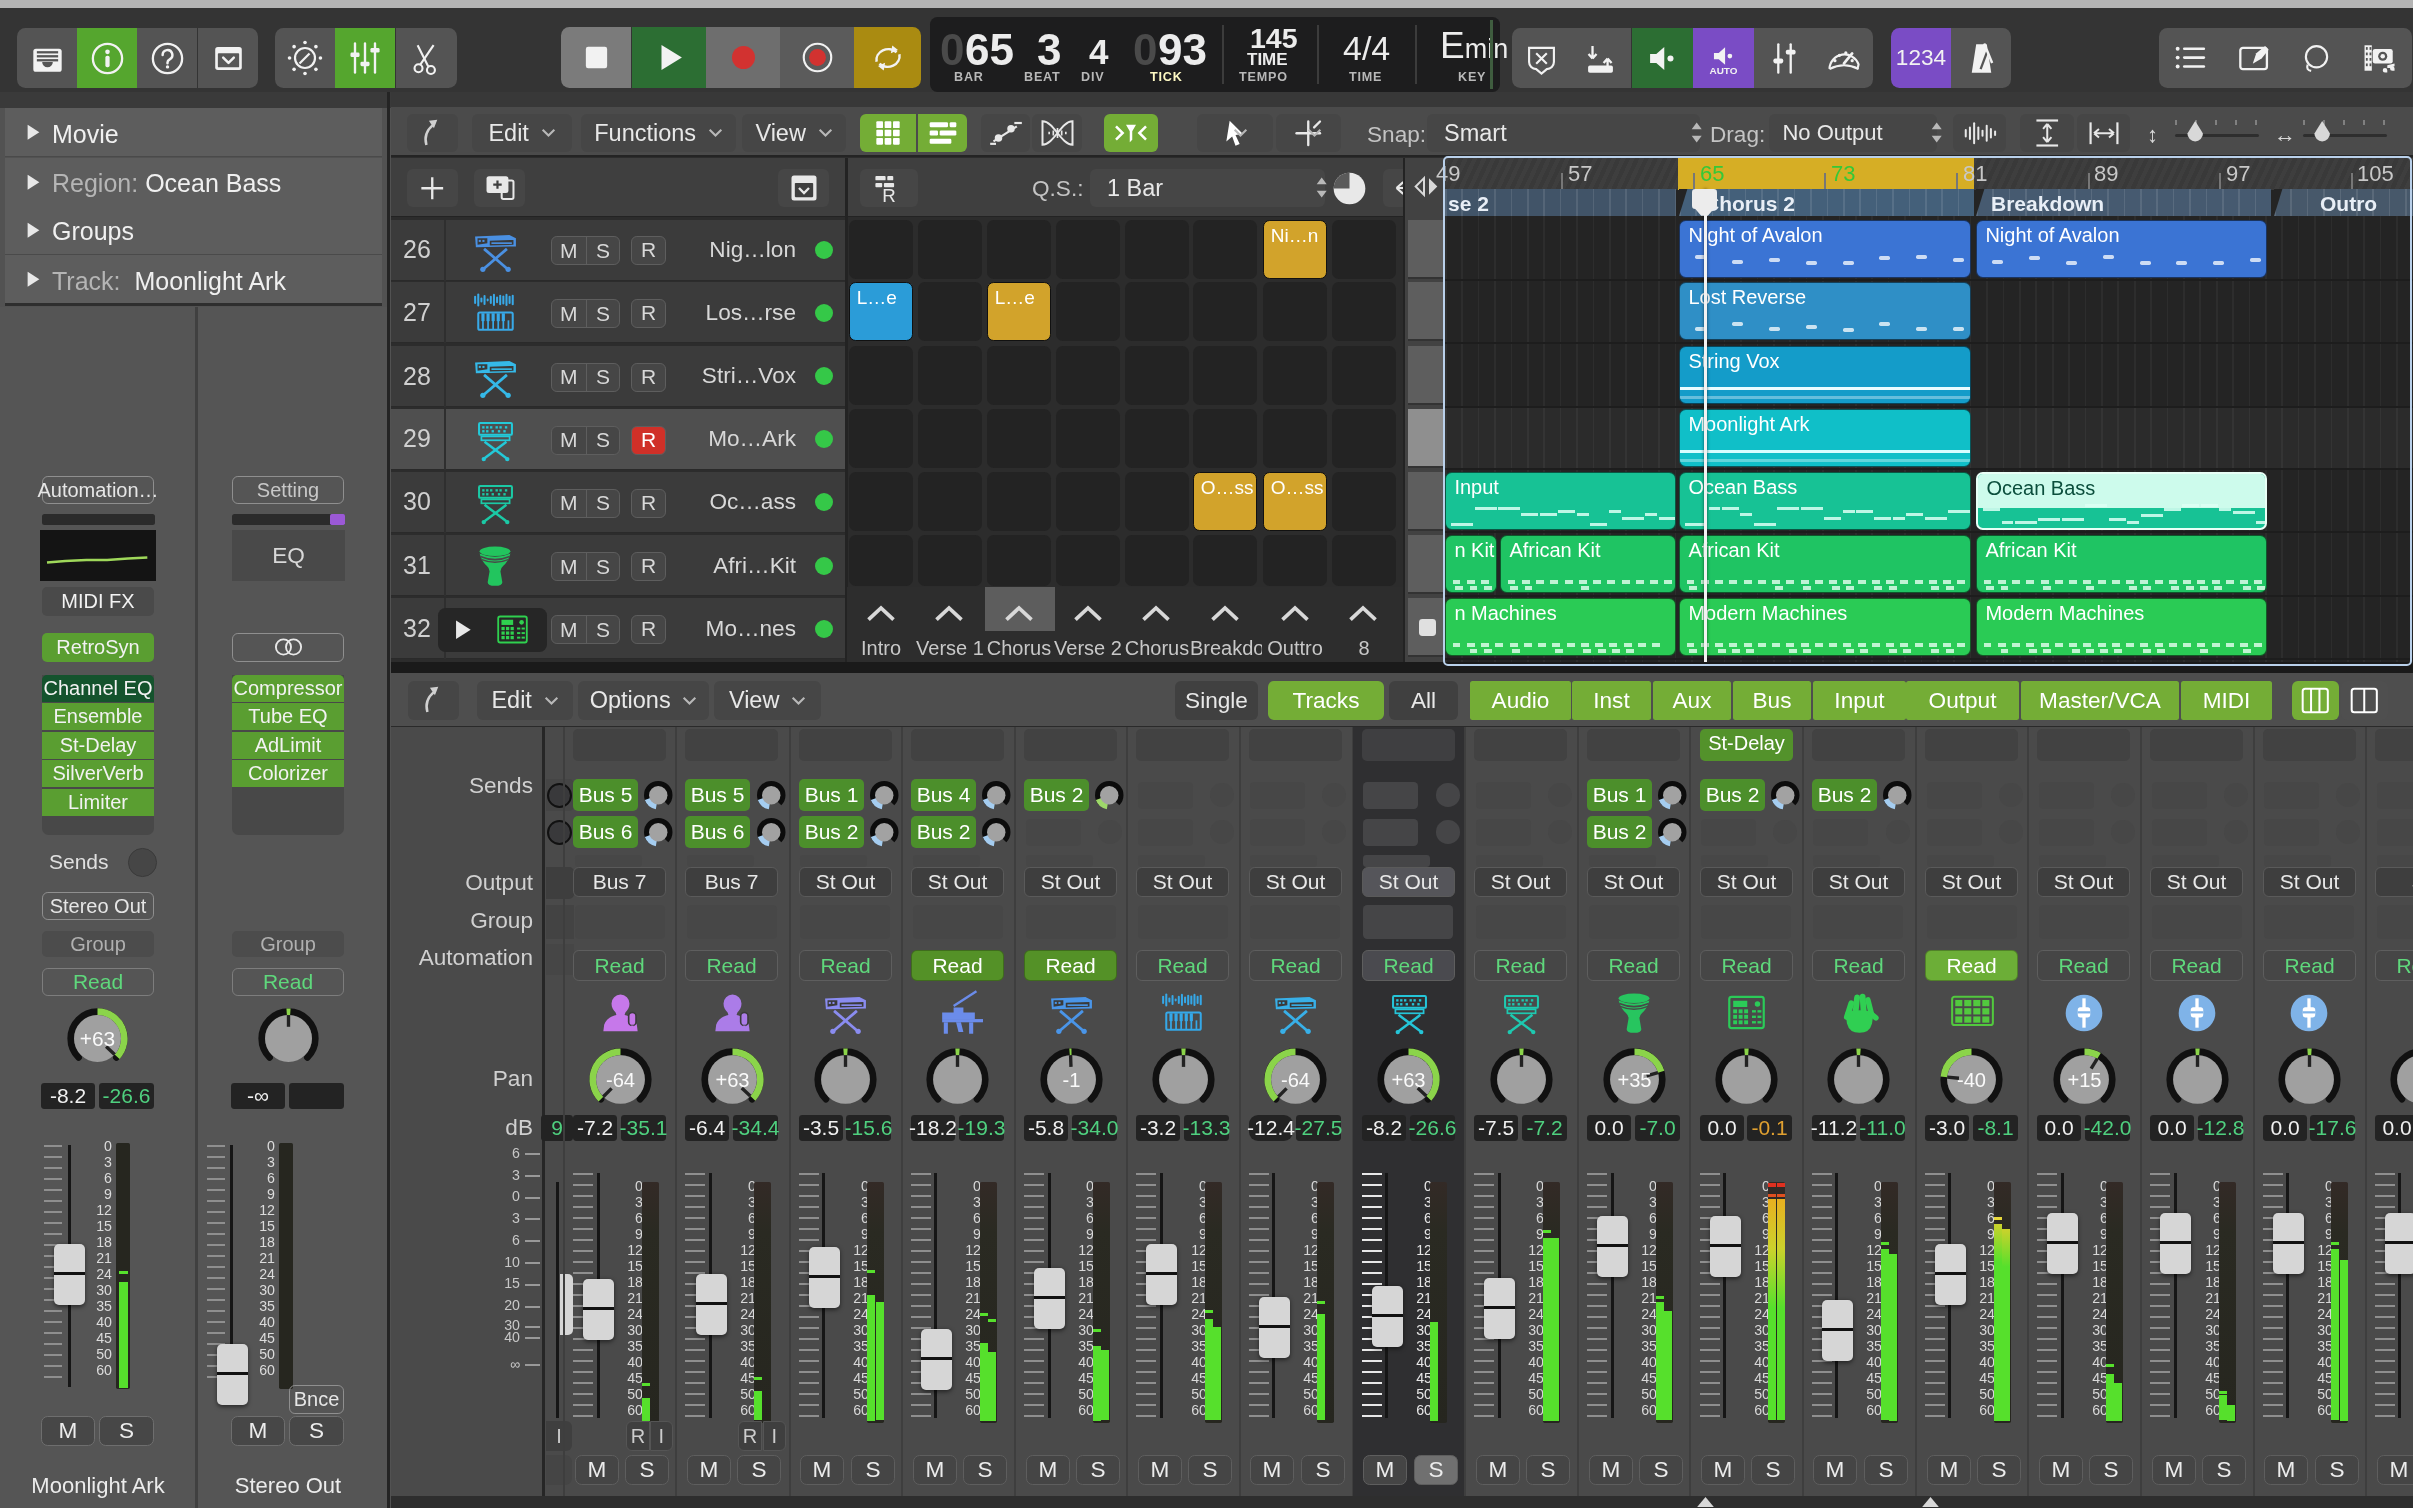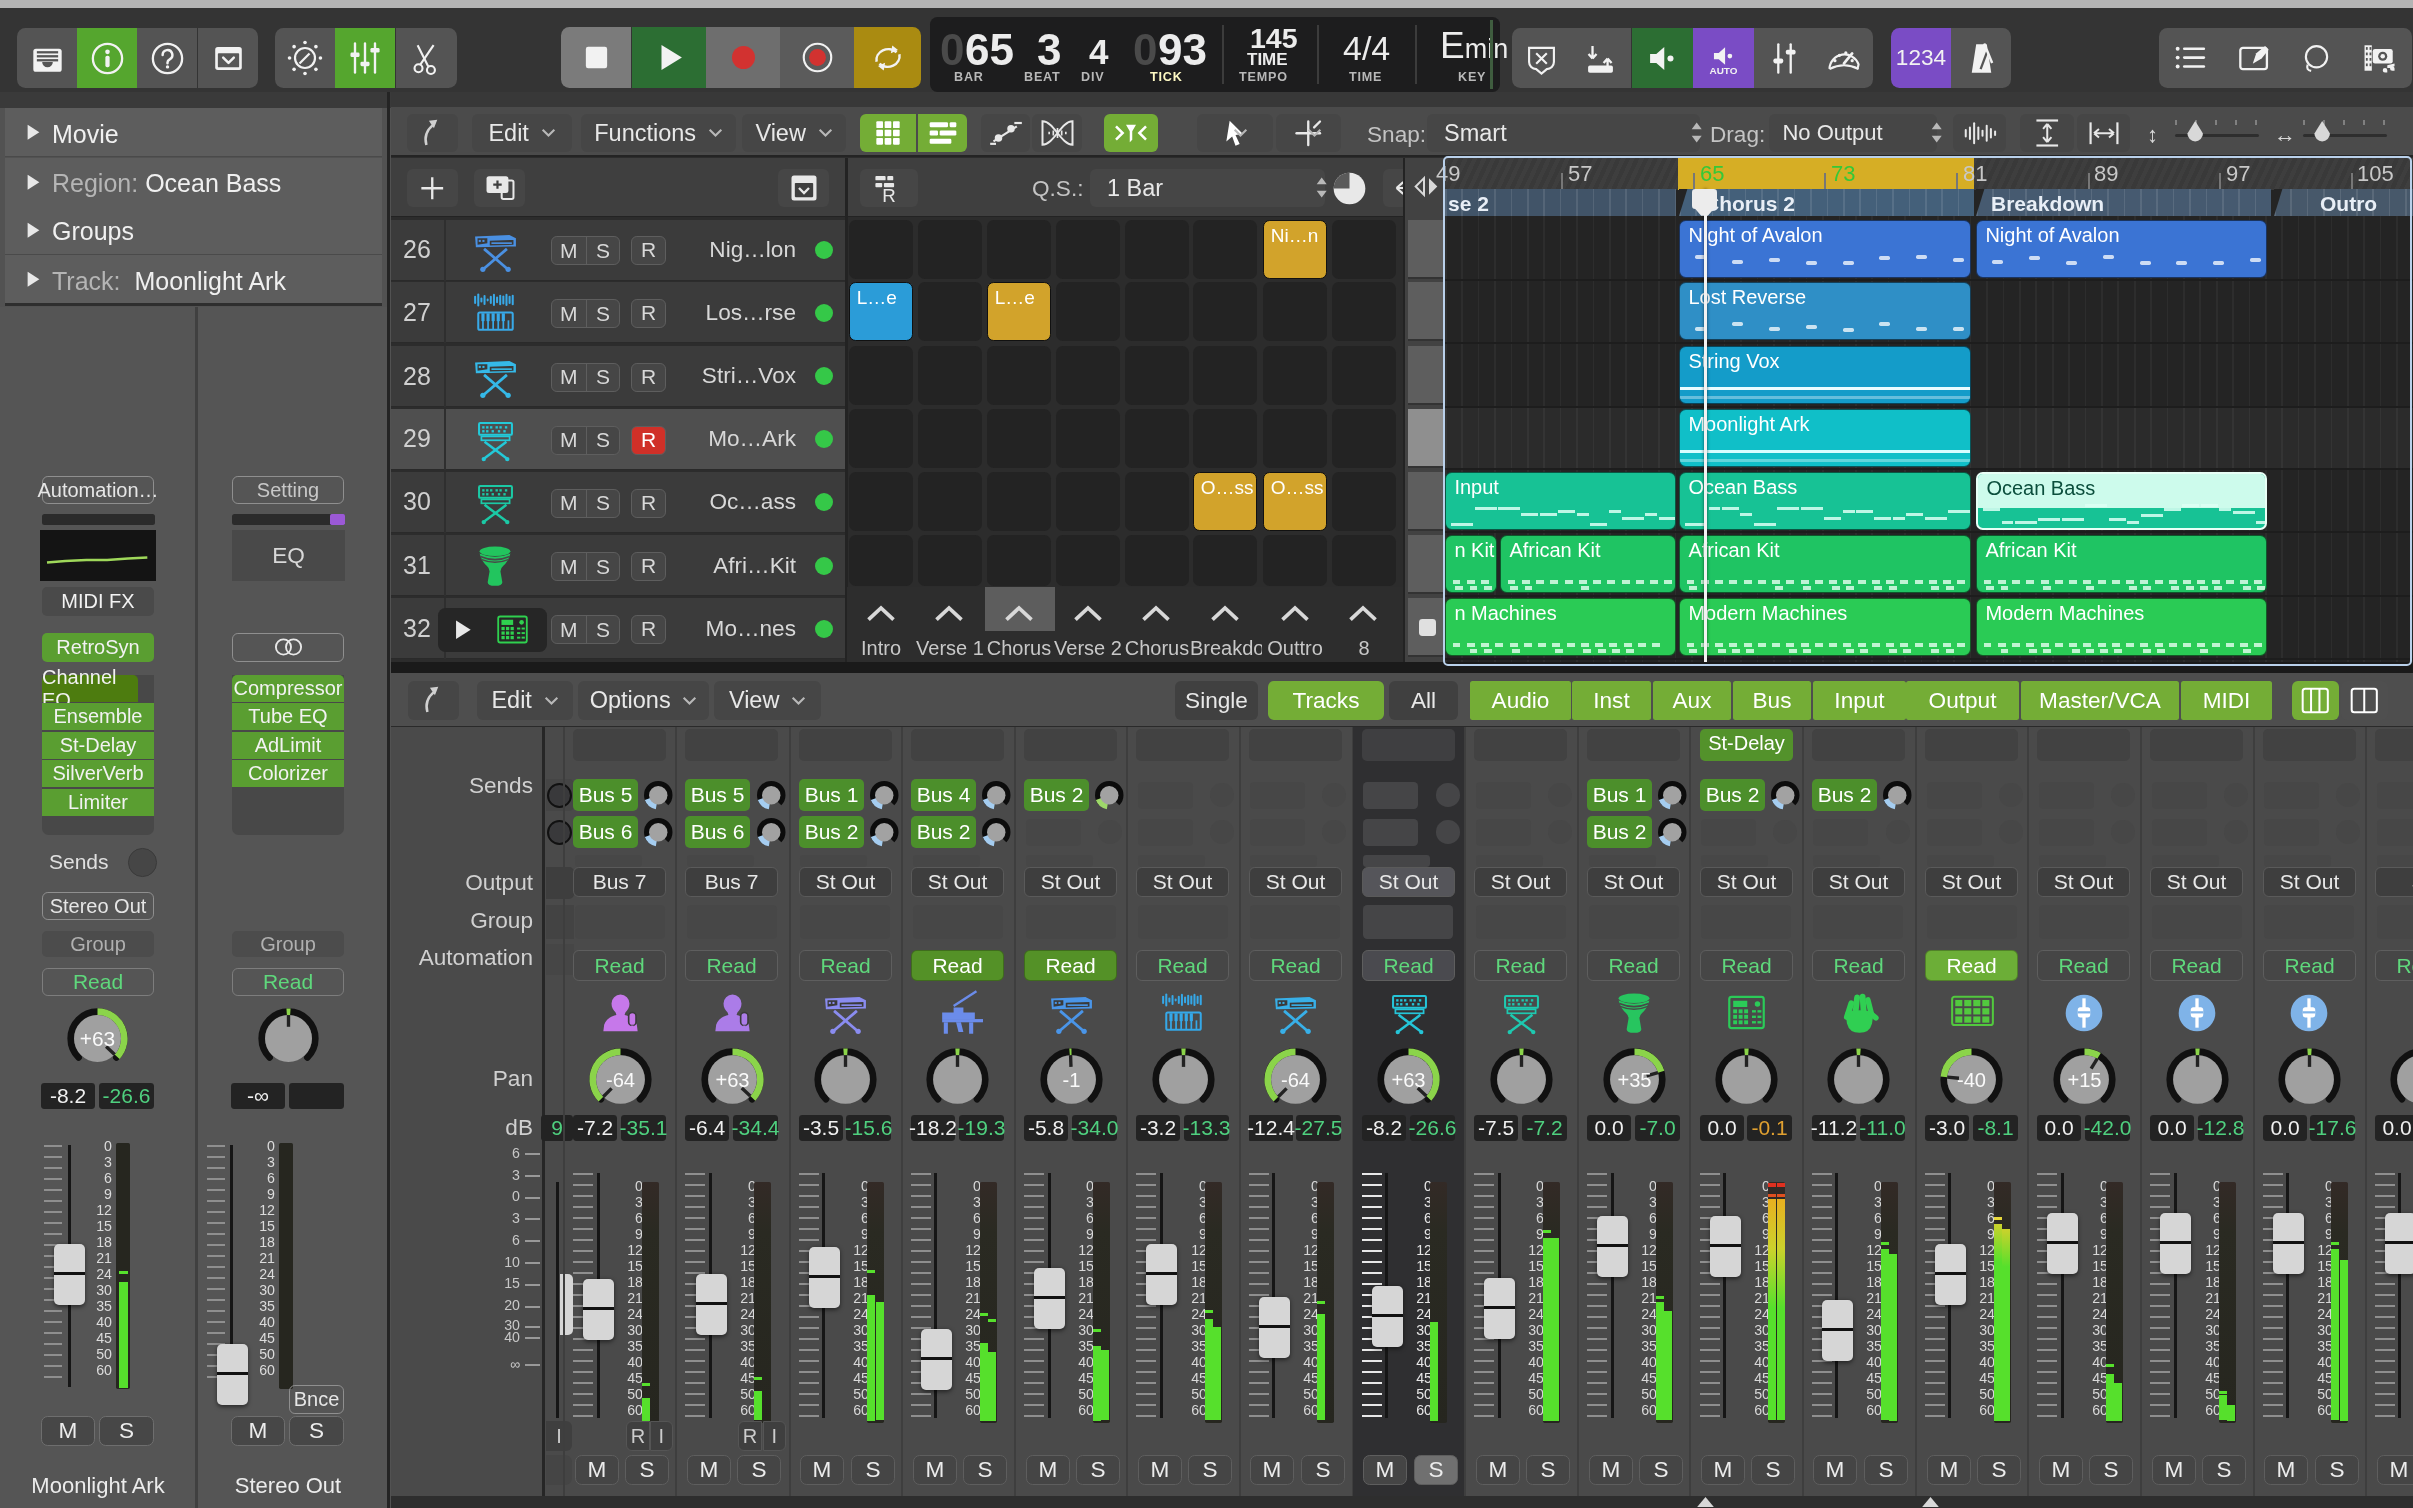--- a/index.html
+++ b/index.html
@@ -270,21 +270,21 @@
 <div class="ctr" style="left:42px;top:476px;width:112px;height:28px;background:transparent;border:1.3px solid #8f8f8f;border-radius:5.9px;color:#e6e6e6;font-size:20px">Automation…</div>
 <div class="" style="left:42px;top:514px;width:113px;height:11px;background:#2b2b2b;border-radius:2.5px"></div>
 <div class="" style="left:40px;top:530px;width:116px;height:51px;background:#141414">
     <svg width="116" height="51" viewBox="0 0 138 61">
       <polyline points="8,39 30,37 55,36 80,36 105,34 128,33" fill="none" stroke="#9fd85a" stroke-width="3"></polyline>
     </svg>
   </div>
 <div class="ctr" style="left:42px;top:587px;width:112px;height:28.5px;background:#4a4a4a;border-radius:5px;color:#f2f2f2;font-size:20px">MIDI FX</div>
 <div class="ctr" style="left:42px;top:633px;width:112px;height:28.5px;background:#5a9e31;border-radius:5px;color:#f2f2f2;font-size:20px">RetroSyn</div>
 <div class="" style="left:42px;top:675px;width:112px;height:160px;background:#484848;border-radius:0 0 6.7px 6.7px"></div>
-<div class="ctr" style="left:42px;top:675px;width:96px;height:27px;background:#4d7c0f;border-radius:5px 5px 0 0;color:#f2f2f2;font-size:20px">Channel EQ</div>
+<div class="ctr" style="left:42px;top:675px;width:112px;height:27px;background:#14532d;border-radius:5px 5px 0 0;color:#f2f2f2;font-size:20px">Channel EQ</div>
 <div class="ctr" style="left:42px;top:703px;width:112px;height:27px;background:#5a9e31;border-radius:0;color:#f2f2f2;font-size:20px">Ensemble</div>
 <div class="ctr" style="left:42px;top:732px;width:112px;height:27px;background:#5a9e31;border-radius:0;color:#f2f2f2;font-size:20px">St-Delay</div>
 <div class="ctr" style="left:42px;top:760px;width:112px;height:27px;background:#5a9e31;border-radius:0;color:#f2f2f2;font-size:20px">SilverVerb</div>
 <div class="ctr" style="left:42px;top:789px;width:112px;height:27px;background:#5a9e31;border-radius:0;color:#f2f2f2;font-size:20px">Limiter</div>
 <div style="position:absolute;left:49px;top:850px;font-size:21px;color:#e0e0e0;font-weight:400;white-space:nowrap;">Sends</div>
 <div style="left:128px;top:848px;width:28.5px;height:28.5px;border-radius:50%;background:#464646;border:0.8px solid #3a3a3a"></div>
 <div class="ctr" style="left:42px;top:892px;width:112px;height:28px;background:transparent;border:1.3px solid #8f8f8f;border-radius:5.9px;color:#e6e6e6;font-size:20px">Stereo Out</div>
 <div class="ctr" style="left:232px;top:476px;width:112px;height:28px;background:transparent;border:1.3px solid #8f8f8f;border-radius:5.9px;color:#c8c8c8;font-size:20px">Setting</div>
 <div class="" style="left:232px;top:514px;width:113px;height:11px;background:#2b2b2b;border-radius:2.5px">
     <div style="left:98px;top:0;width:15px;height:11px;background:#9b59d6;border-radius:1.7px"></div>
@@ -1629,21 +1629,21 @@
       <circle cx="45.5" cy="53" r="3.2" fill="#38b0e8"></circle>
     </svg>
   </div>
 <svg style="left:1256px;top:1040px" width="79" height="79" viewBox="0 0 94 94">
     <path d="M 23.7 70.3 A 33.0 33.0 0 1 1 70.3 70.3" fill="none" stroke="#111" stroke-width="8" stroke-linecap="round"></path>
     <path d="M 23.7 70.3 A 33.0 33.0 0 0 1 47.0 14.0" fill="none" stroke="#8bd44a" stroke-width="8" stroke-linecap="butt"></path>
     <circle cx="47" cy="47" r="29" fill="#a0a0a0"></circle>
     <line x1="36.4" y1="57.6" x2="26.5" y2="67.5" stroke="#222" stroke-width="4"></line>
     <text x="47" y="55.64" font-size="24" fill="#fafafa" text-anchor="middle" font-family="Liberation Sans">-64</text>
   </svg>
-<div class="ctr" style="left:1249px;top:1115px;width:44px;height:26px;background:#232323;border-radius:1px;color:#f0f0f0;font-size:21px">-12.4</div>
+<div class="ctr" style="left:1249px;top:1115px;width:44px;height:26px;background:#232323;border-radius:9px;color:#f0f0f0;font-size:21px">-12.4</div>
 <div class="ctr" style="left:1296px;top:1115px;width:45px;height:26px;background:#232323;border-radius:3.4px;color:#4fd07f;font-size:21px">-27.5</div>
 <div class="" style="left:1249px;top:1173px;width:20px;height:245px;background:repeating-linear-gradient(to bottom,#8f8f8f 0,#8f8f8f 1.7px,transparent 1.7px,transparent 11px)"></div>
 <div class="" style="left:1272px;top:1173px;width:3.4px;height:245px;background:#161616"></div>
 <div class="" style="left:1259px;top:1297px;width:31px;height:61px;background:#d6d6d6;border-radius:5px;box-shadow:0 1.7px 4.2px rgba(0,0,0,.5)">
     <div style="left:0;top:28px;width:31px;height:3.4px;background:#111"></div>
   </div>
 <div style="left:1299px;top:1178px;width:20px;line-height:16px;font-size:14.2px;color:#d8d8d8;text-align:right">0<br>3<br>6<br>9<br>12<br>15<br>18<br>21<br>24<br>30<br>35<br>40<br>45<br>50<br>60</div>
 <div class="" style="left:1317px;top:1182px;width:17px;height:241px;background:linear-gradient(to bottom,#332a26 0,#2a2a22 50px,#26261f 100%);border-radius:1.7px"></div>
 <div class="" style="left:1317px;top:1314px;width:7.5px;height:106px;background:#56e02c"></div>
 <div class="" style="left:1317px;top:1301px;width:7.5px;height:3.4px;background:#56e02c"></div>

